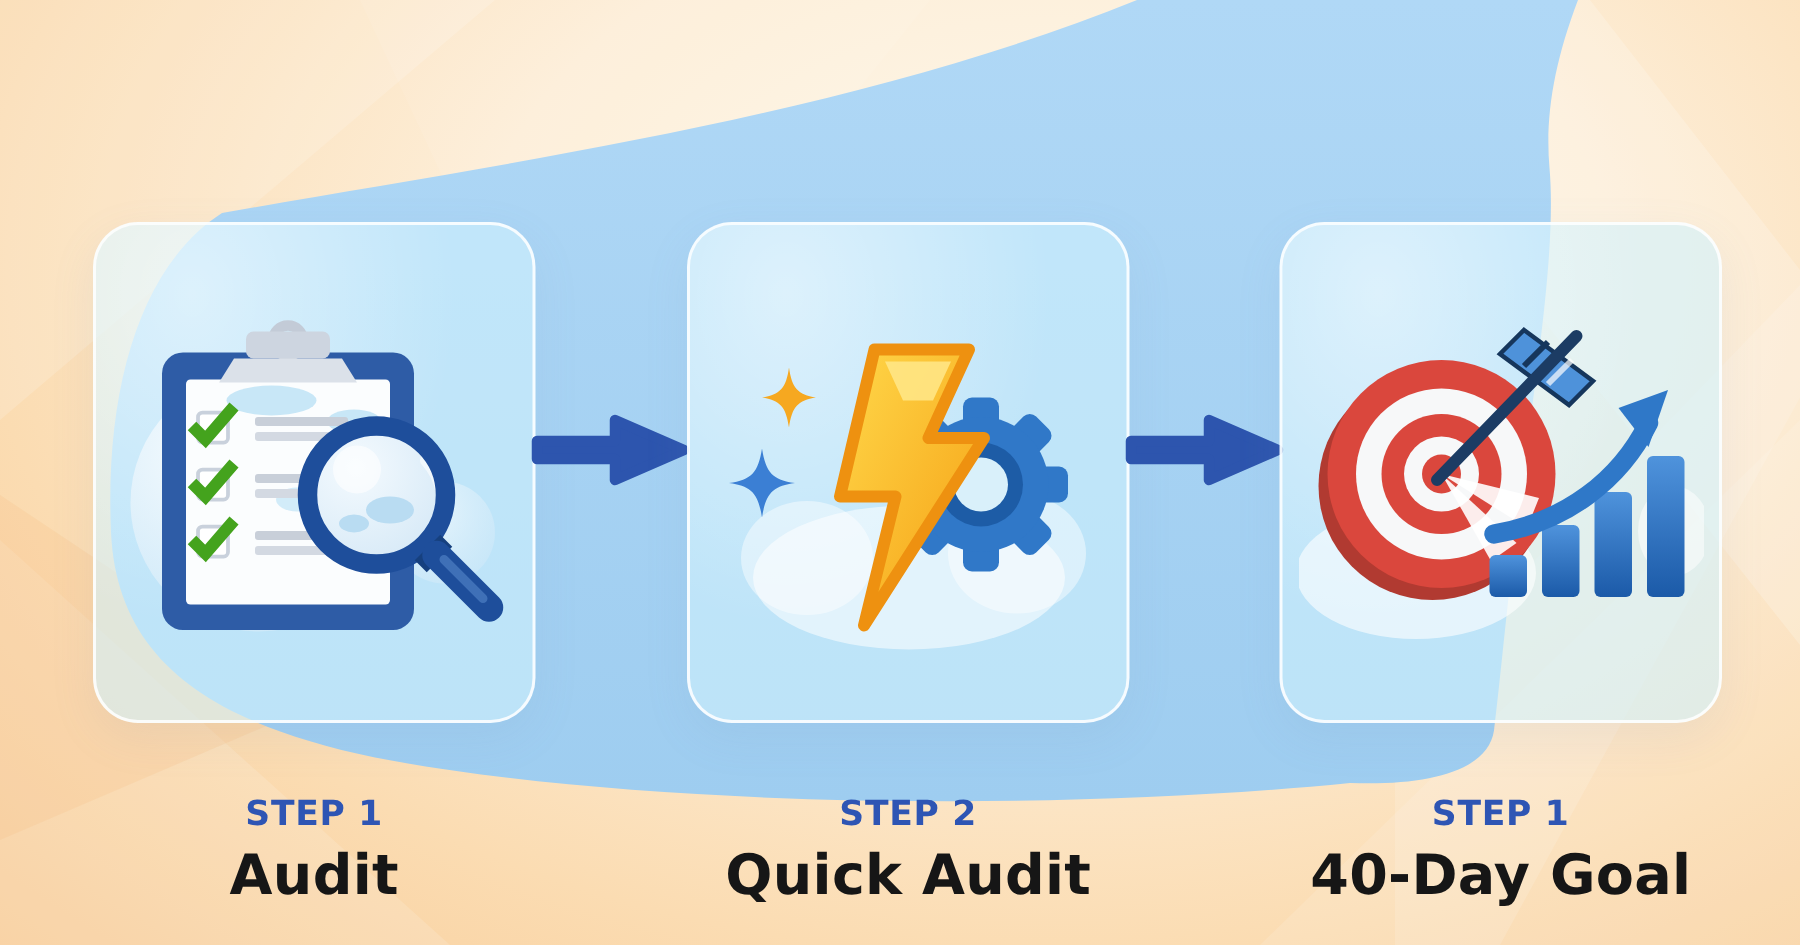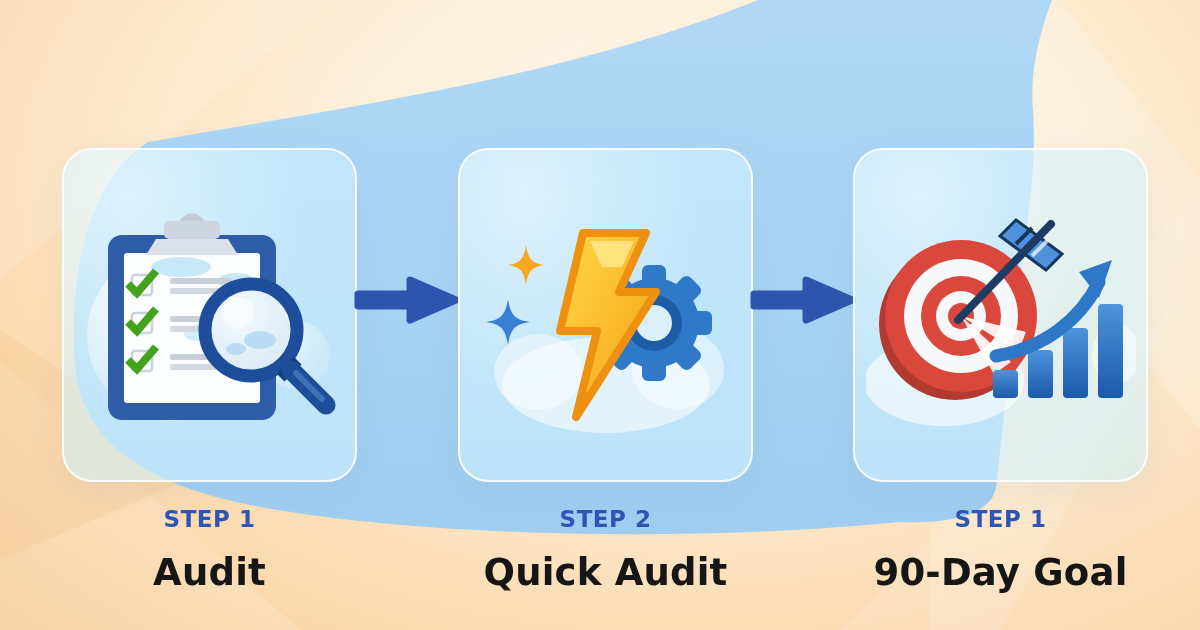--- a/index.html
+++ b/index.html
@@ -51,25 +51,26 @@
   .label-block{
     position:absolute;width:335px;text-align:center;
   }
   .label-1{left:42px;top:504px;}
   .label-2{left:438px;top:504px;}
   .label-3{left:833px;top:504px;}
   .step-label{
     color:var(--step-label-blue);
     font-size:23px;font-weight:800;letter-spacing:0.5px;
     line-height:30px;
+    margin-top:24px;
   }
   .step-title{
     color:var(--title-black);
     font-size:37px;font-weight:800;letter-spacing:0.2px;
-    line-height:46px;margin-top:16px;
+    line-height:46px;margin-top:3px;
   }
 </style>
 </head>
 <body>
 
 <div class="stage">
 
   <svg class="layer" viewBox="0 0 1200 630" aria-hidden="true">
     <polygon points="0,0 330,0 0,280" fill="#ffffff" opacity="0.16"></polygon>
     <polygon points="0,630 300,630 0,360" fill="#ffffff" opacity="0.14"></polygon>
@@ -251,16 +252,16 @@
   <div class="label-block label-1">
     <div class="step-label">STEP 1</div>
     <div class="step-title">Audit</div>
   </div>
   <div class="label-block label-2">
     <div class="step-label">STEP 2</div>
     <div class="step-title">Quick Audit</div>
   </div>
   <div class="label-block label-3">
     <div class="step-label">STEP 1</div>
-    <div class="step-title">90-Day Goal</div>
+    <div class="step-title">40-Day Goal</div>
   </div>
 
 </div>
 
 </body></html>

